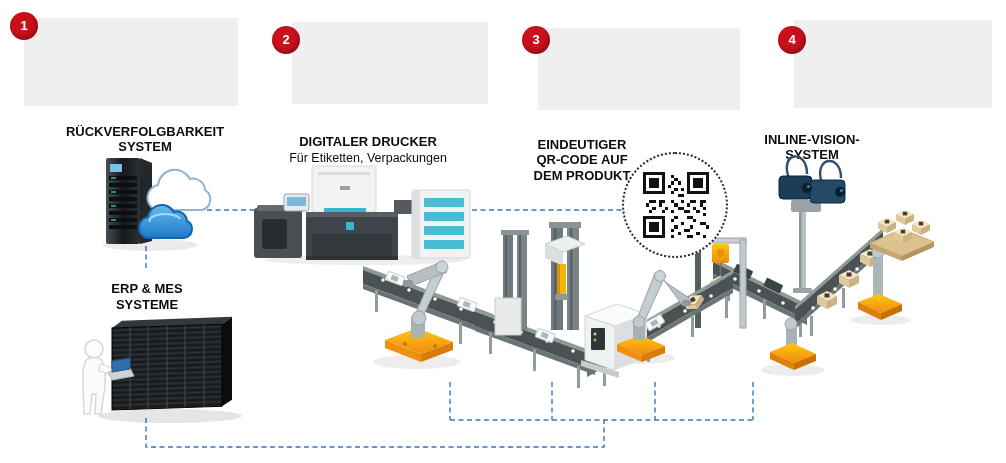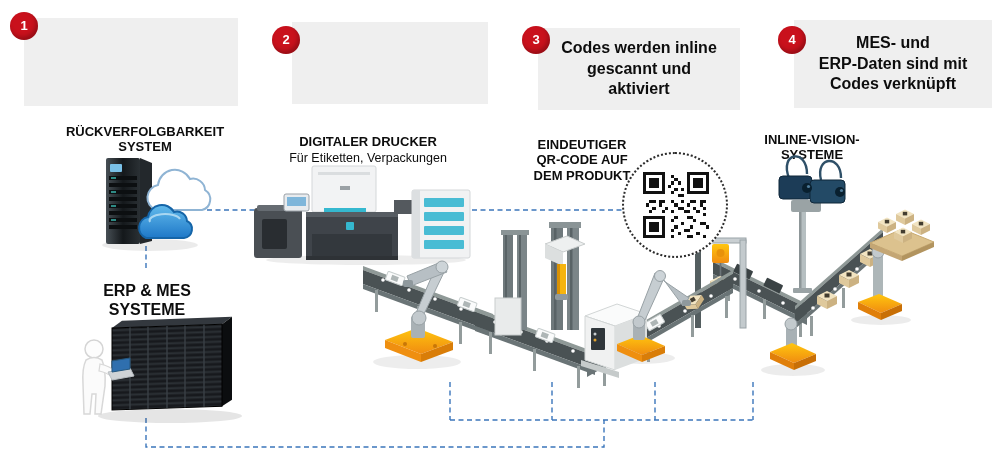--- a/index.html
+++ b/index.html
@@ -5,21 +5,21 @@
   html,body{margin:0;padding:0;background:#fff;}
   #stage{position:relative;width:1006px;height:463px;background:#fff;overflow:hidden;
          font-family:"Liberation Sans",sans-serif;color:#0d0d0d;}
   .step-box{position:absolute;background:#efefef;display:flex;align-items:center;justify-content:center;
             text-align:center;font-weight:bold;font-size:16px;line-height:1.28;white-space:pre-line;}
   .badge{position:absolute;width:28px;height:28px;border-radius:50%;background:#c9111c;color:#fff;
          font-size:13px;font-weight:bold;display:flex;align-items:center;justify-content:center;
          box-shadow:inset -2px -3px 4px rgba(0,0,0,.25);}
   .caption{position:absolute;font-weight:bold;font-size:13px;line-height:1.18;text-align:center;white-space:pre-line;}
   .caption .sub{font-weight:normal;font-size:12.5px;display:block;margin-top:1px;}
-  .erp-caption{font-size:16px;line-height:1.2;}
+  .erp-caption{font-size:13px;line-height:1.2;}
   svg{display:block;}
   .abs{position:absolute;}
   #qr-circle{position:absolute;left:622px;top:152px;width:106px;height:106px;border-radius:50%;
              border:2px dotted #2b2b2b;background:#fff;box-sizing:border-box;}
   #qr-circle svg{position:absolute;left:19px;top:18px;}
 </style>
 </head>
 <body>
 
 <div id="stage">
@@ -39,42 +39,36 @@
   </svg>
 
   <div class="step-box" style="left:24px;top:18px;width:214px;height:88px;">
     <div class="badge" style="left:-14px;top:-6px;">1</div>
   </div>
   <div class="step-box" style="left:292px;top:22px;width:196px;height:82px;">
     <div class="badge" style="left:-20px;top:4px;">2</div>
   </div>
   <div class="step-box" style="left:538px;top:28px;width:202px;height:82px;">
     <div class="badge" style="left:-16px;top:-2px;">3</div>
-    <span>Codes werden inline
-gescannt und
-aktiviert</span>
   </div>
   <div class="step-box" style="left:794px;top:20px;width:198px;height:88px;">
     <div class="badge" style="left:-16px;top:6px;">4</div>
-    <span>MES- und
-ERP-Daten sind mit
-Codes verknüpft</span>
   </div>
 
   <div class="caption" style="left:40px;top:124px;width:210px;">RÜCKVERFOLGBARKEIT
 SYSTEM</div>
   <div class="caption" style="left:272px;top:119px;width:192px;">
     <span>DIGITALER DRUCKER</span>
     <span class="sub">Für Etiketten, Verpackungen</span>
   </div>
   <div class="caption" style="left:518px;top:137px;width:128px;">EINDEUTIGER
 QR-CODE AUF
 DEM PRODUKT</div>
   <div class="caption" style="left:742px;top:132px;width:140px;">INLINE-VISION-
-SYSTEME</div>
+SYSTEM</div>
   <div class="caption erp-caption" style="left:72px;top:281px;width:150px;">ERP &amp; MES
 SYSTEME</div>
 
   <svg class="abs" style="left:88px;top:152px;z-index:2" width="132" height="100" viewBox="0 0 132 100">
     <defs>
       <linearGradient id="gtw" x1="0" y1="0" x2="1" y2="0">
         <stop offset="0" stop-color="#474f55"></stop>
           <stop offset=".5" stop-color="#14181b"></stop>
           <stop offset="1" stop-color="#2a3034"></stop>
       </linearGradient>

